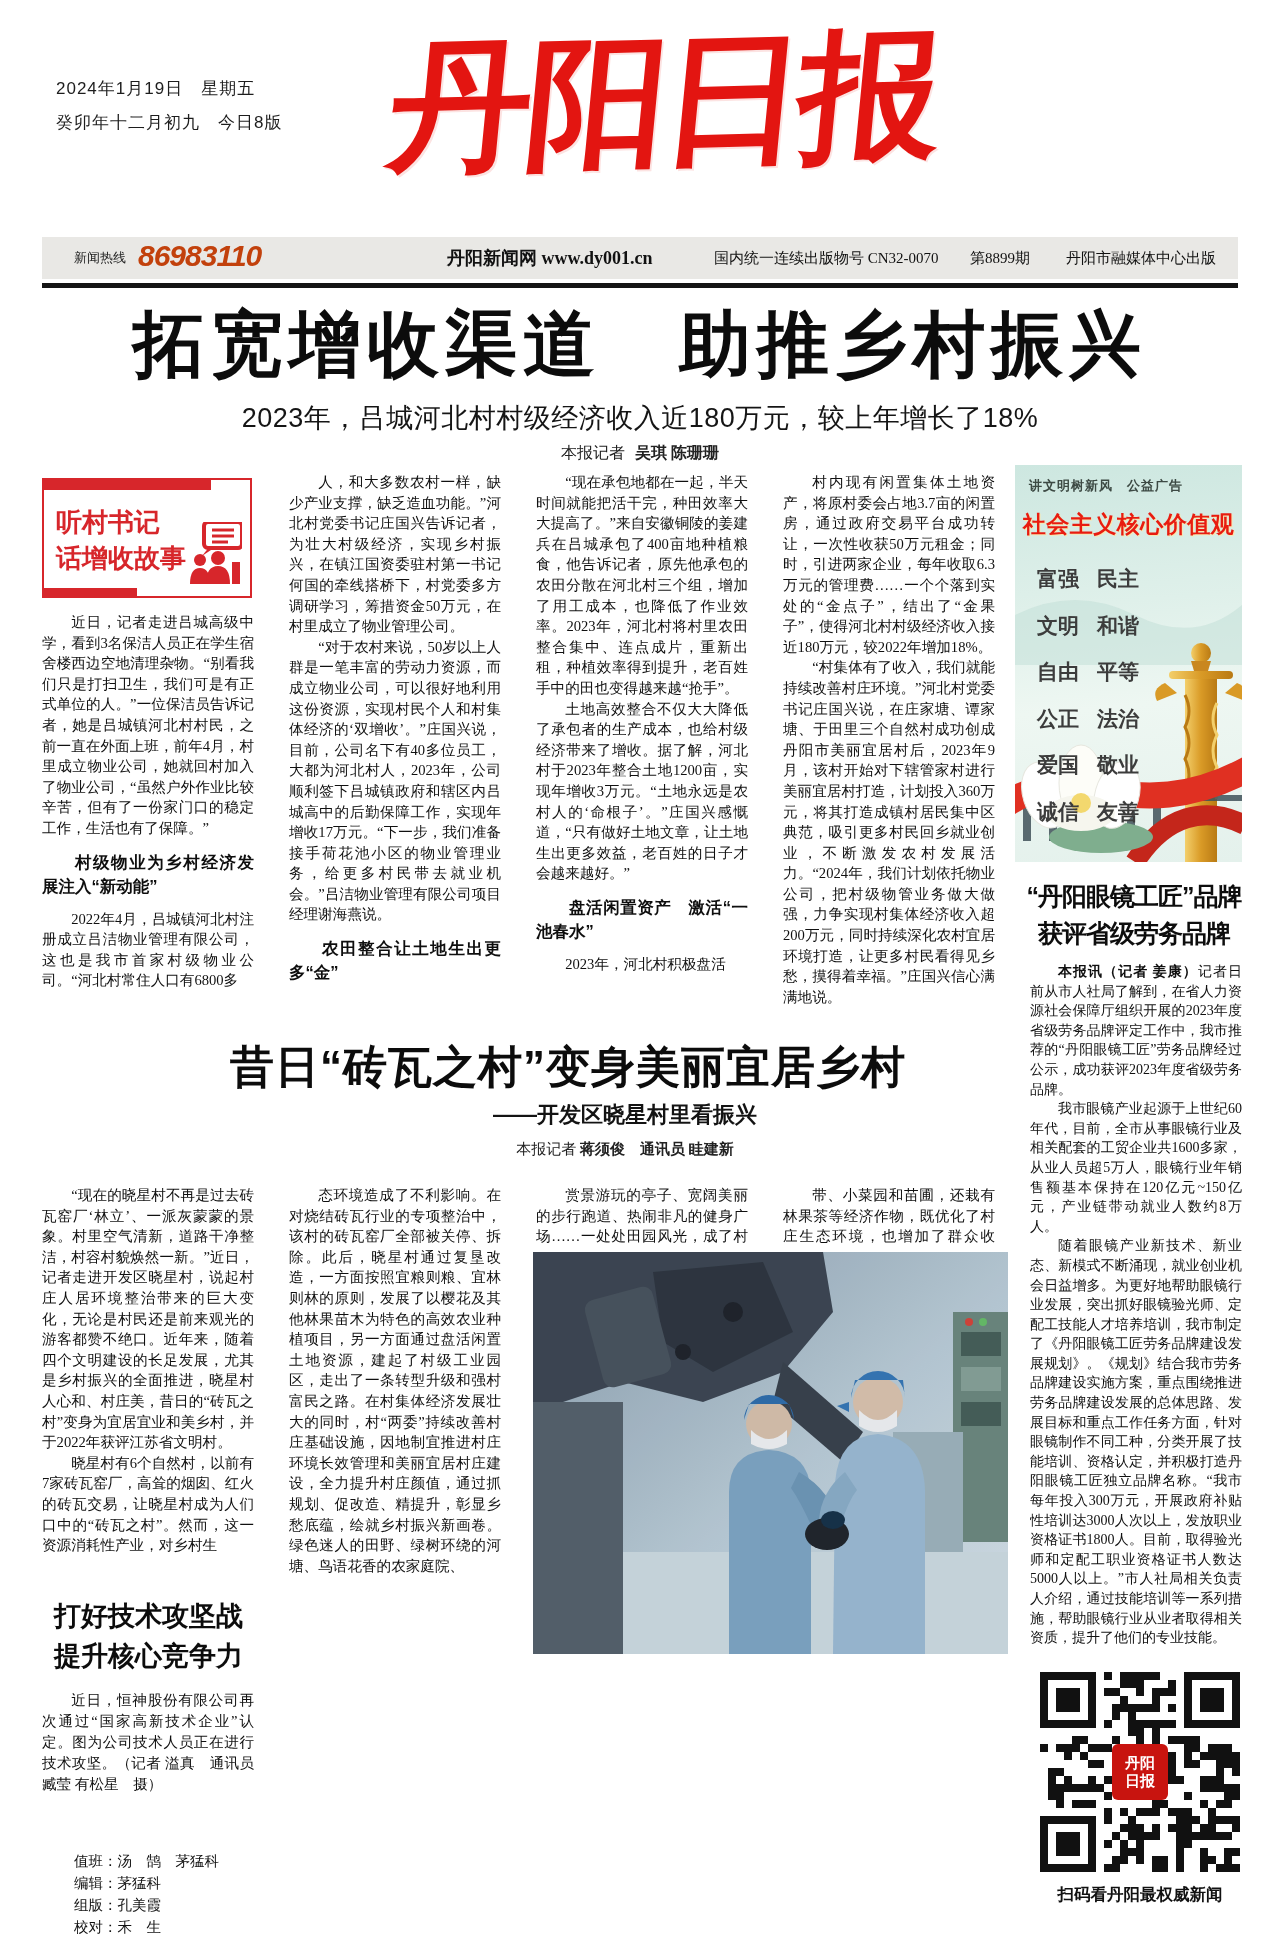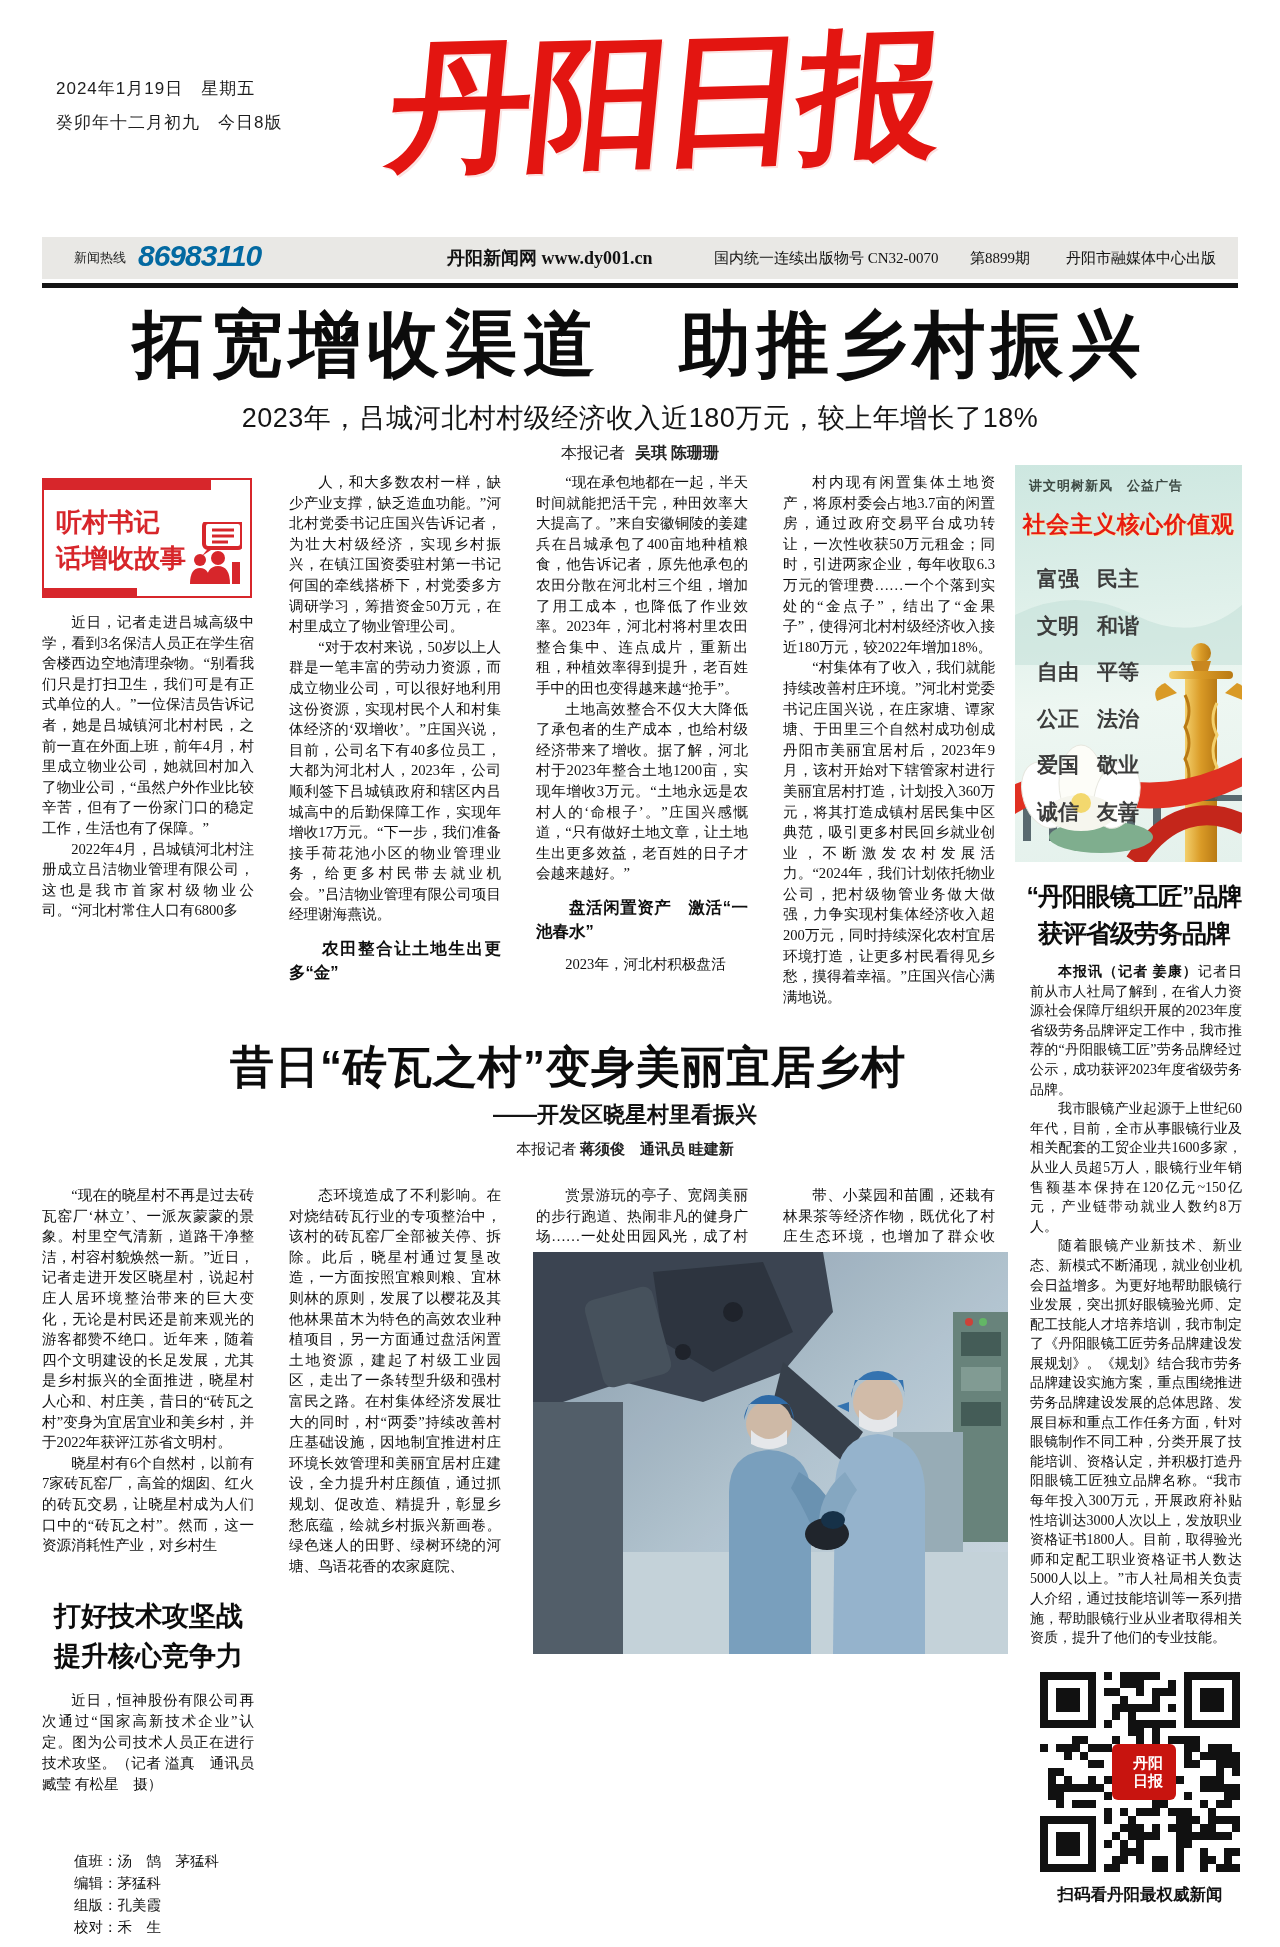--- a/index.html
+++ b/index.html
@@ -10,21 +10,21 @@
               font-size:17px;line-height:34px;color:#1d1d1d;letter-spacing:1px;}
   .weather{position:absolute;left:52px;top:164px;width:250px;font-size:15px;line-height:24px;
            text-indent:2em;color:#111;text-align:justify;}
   .masthead-title{position:absolute;left:318px;top:2px;width:690px;text-align:center;
            font-size:142px;line-height:200px;font-weight:bold;color:#e31511;
            transform:skewX(-7deg) rotate(-1.5deg);letter-spacing:-6px;
            font-family:"Liberation Serif",serif;text-shadow:2px 2px 0 rgba(227,21,17,.12);}
   .infobar{position:absolute;left:42px;top:237px;width:1196px;height:42px;background:#e9e8e5;}
   .infobar span{position:absolute;top:0;line-height:42px;white-space:nowrap;text-align:center;}
   .hl-label{left:32px;font-size:13px;font-family:"Liberation Sans",sans-serif;color:#222;}
-  .hl-num{left:96px;font-size:30px;font-weight:bold;font-style:italic;color:#0369a1;
+  .hl-num{left:96px;font-size:30px;font-weight:bold;font-style:italic;color:#c2410c;
           font-family:"Liberation Sans",sans-serif;letter-spacing:-1px;top:-2px !important;}
   .website{left:405px;font-size:18px;font-weight:bold;color:#111;}
   .pubnum{left:672px;font-size:15px;color:#111;}
   .issue{left:928px;font-size:15px;color:#111;}
   .publisher{right:22px;font-size:15px;color:#111;}
   .black-rule{position:absolute;left:42px;top:283px;width:1196px;height:5px;background:#141414;}
   
   .lead-hl{position:absolute;left:42px;top:296px;width:1196px;text-align:center;
            font-family:"Liberation Sans",sans-serif;font-weight:900;font-size:72px;
            letter-spacing:6px;color:#0c0c0c;line-height:96px;white-space:nowrap;}
@@ -78,21 +78,21 @@
         font-family:"Liberation Sans",sans-serif;font-weight:900;font-size:27px;line-height:40px;color:#0c0c0c;}
   .tech-body{position:absolute;left:42px;top:1690px;width:212px;height:150px;
         font-size:14.6px;line-height:21px;text-align:justify;color:#101010;}
   .tech-body p{margin:0;text-indent:2em;}
   
   .staff-box{position:absolute;left:74px;top:1850px;font-size:14.5px;line-height:22px;color:#111;}
   
   .qr-block{position:absolute;left:1040px;top:1672px;width:200px;height:200px;background:#fff;}
   .qr-logo{position:absolute;left:72px;top:72px;width:56px;height:56px;background:#c8140f;border-radius:6px;
         display:flex;flex-direction:column;align-items:center;justify-content:center;
-        font-family:"Liberation Sans",sans-serif;font-weight:bold;font-size:15px;line-height:18px;color:#fff;padding-left:8px;}
+        font-family:"Liberation Sans",sans-serif;font-weight:bold;font-size:15px;line-height:18px;color:#fff;}
   .qr-caption{position:absolute;left:1030px;top:1884px;width:220px;text-align:center;
         font-weight:bold;font-size:16.5px;color:#111;}
   b.name{font-weight:bold;}
 </style>
 </head>
 <body>
 
 <div id="page">
 
   <div class="date-block">
@@ -134,20 +134,21 @@
       <circle cx="12" cy="38" r="6" fill="#d7262b"></circle>
       <circle cx="30" cy="36" r="7" fill="#d7262b"></circle>
       <path d="M2 62 Q2 46 12 46 Q22 46 22 62 Z" fill="#d7262b"></path>
       <path d="M18 62 Q18 44 30 44 Q42 44 42 62 Z" fill="#d7262b"></path>
       <rect x="44" y="40" width="8" height="22" fill="#d7262b"></rect>
     </svg>
   </div>
 
   <div class="story-col" style="left:42px;top:612px;height:420px;">
     <p>近日，记者走进吕城高级中学，看到3名保洁人员正在学生宿舍楼西边空地清理杂物。“别看我们只是打扫卫生，我们可是有正式单位的人。”一位保洁员告诉记者，她是吕城镇河北村村民，之前一直在外面上班，前年4月，村里成立物业公司，她就回村加入了物业公司，“虽然户外作业比较辛苦，但有了一份家门口的稳定工作，生活也有了保障。”</p>
+    <div class="inhead">村级物业为乡村经济发展注入“新动能”</div>
     <p>2022年4月，吕城镇河北村注册成立吕洁物业管理有限公司，这也是我市首家村级物业公司。“河北村常住人口有6800多</p>
   </div>
 
   <div class="story-col" style="left:289px;top:472px;height:560px;">
     <p>人，和大多数农村一样，缺少产业支撑，缺乏造血功能。”河北村党委书记庄国兴告诉记者，为壮大村级经济，实现乡村振兴，在镇江国资委驻村第一书记何国的牵线搭桥下，村党委多方调研学习，筹措资金50万元，在村里成立了物业管理公司。</p>
     <p>“对于农村来说，50岁以上人群是一笔丰富的劳动力资源，而成立物业公司，可以很好地利用这份资源，实现村民个人和村集体经济的‘双增收’。”庄国兴说，目前，公司名下有40多位员工，大都为河北村人，2023年，公司顺利签下吕城镇政府和辖区内吕城高中的后勤保障工作，实现年增收17万元。“下一步，我们准备接手荷花池小区的物业管理业务，给更多村民带去就业机会。”吕洁物业管理有限公司项目经理谢海燕说。</p>
     <div class="inhead">农田整合让土地生出更多“金”</div>
   </div>
 
   <div class="story-col" style="left:536px;top:472px;height:560px;">

